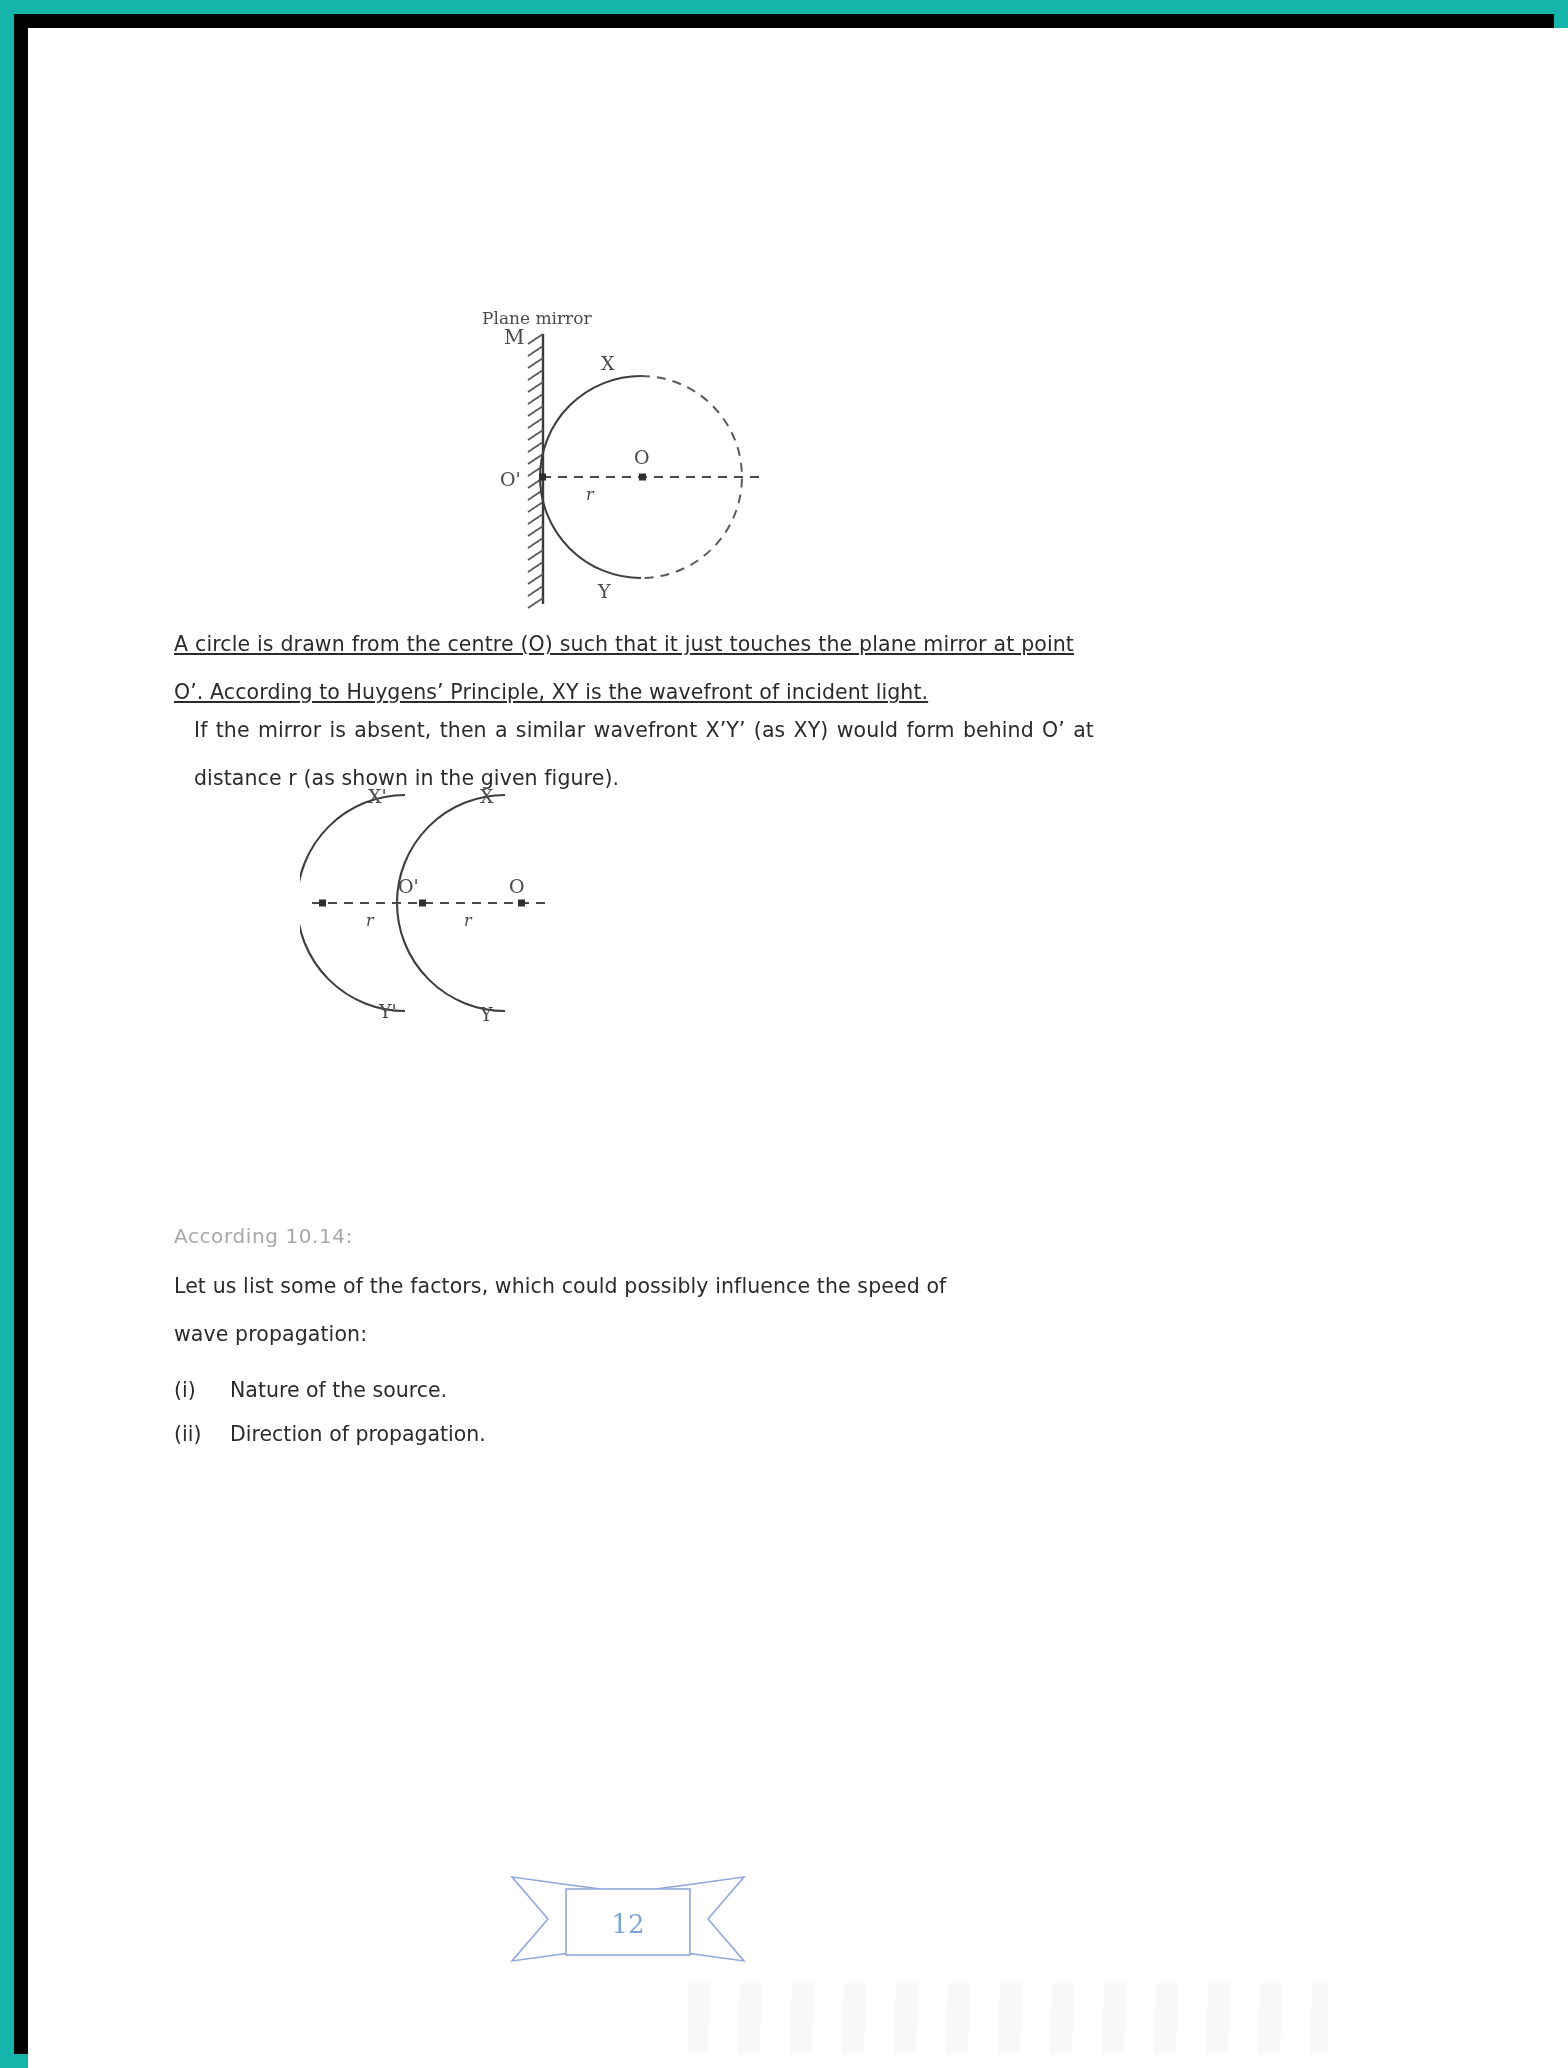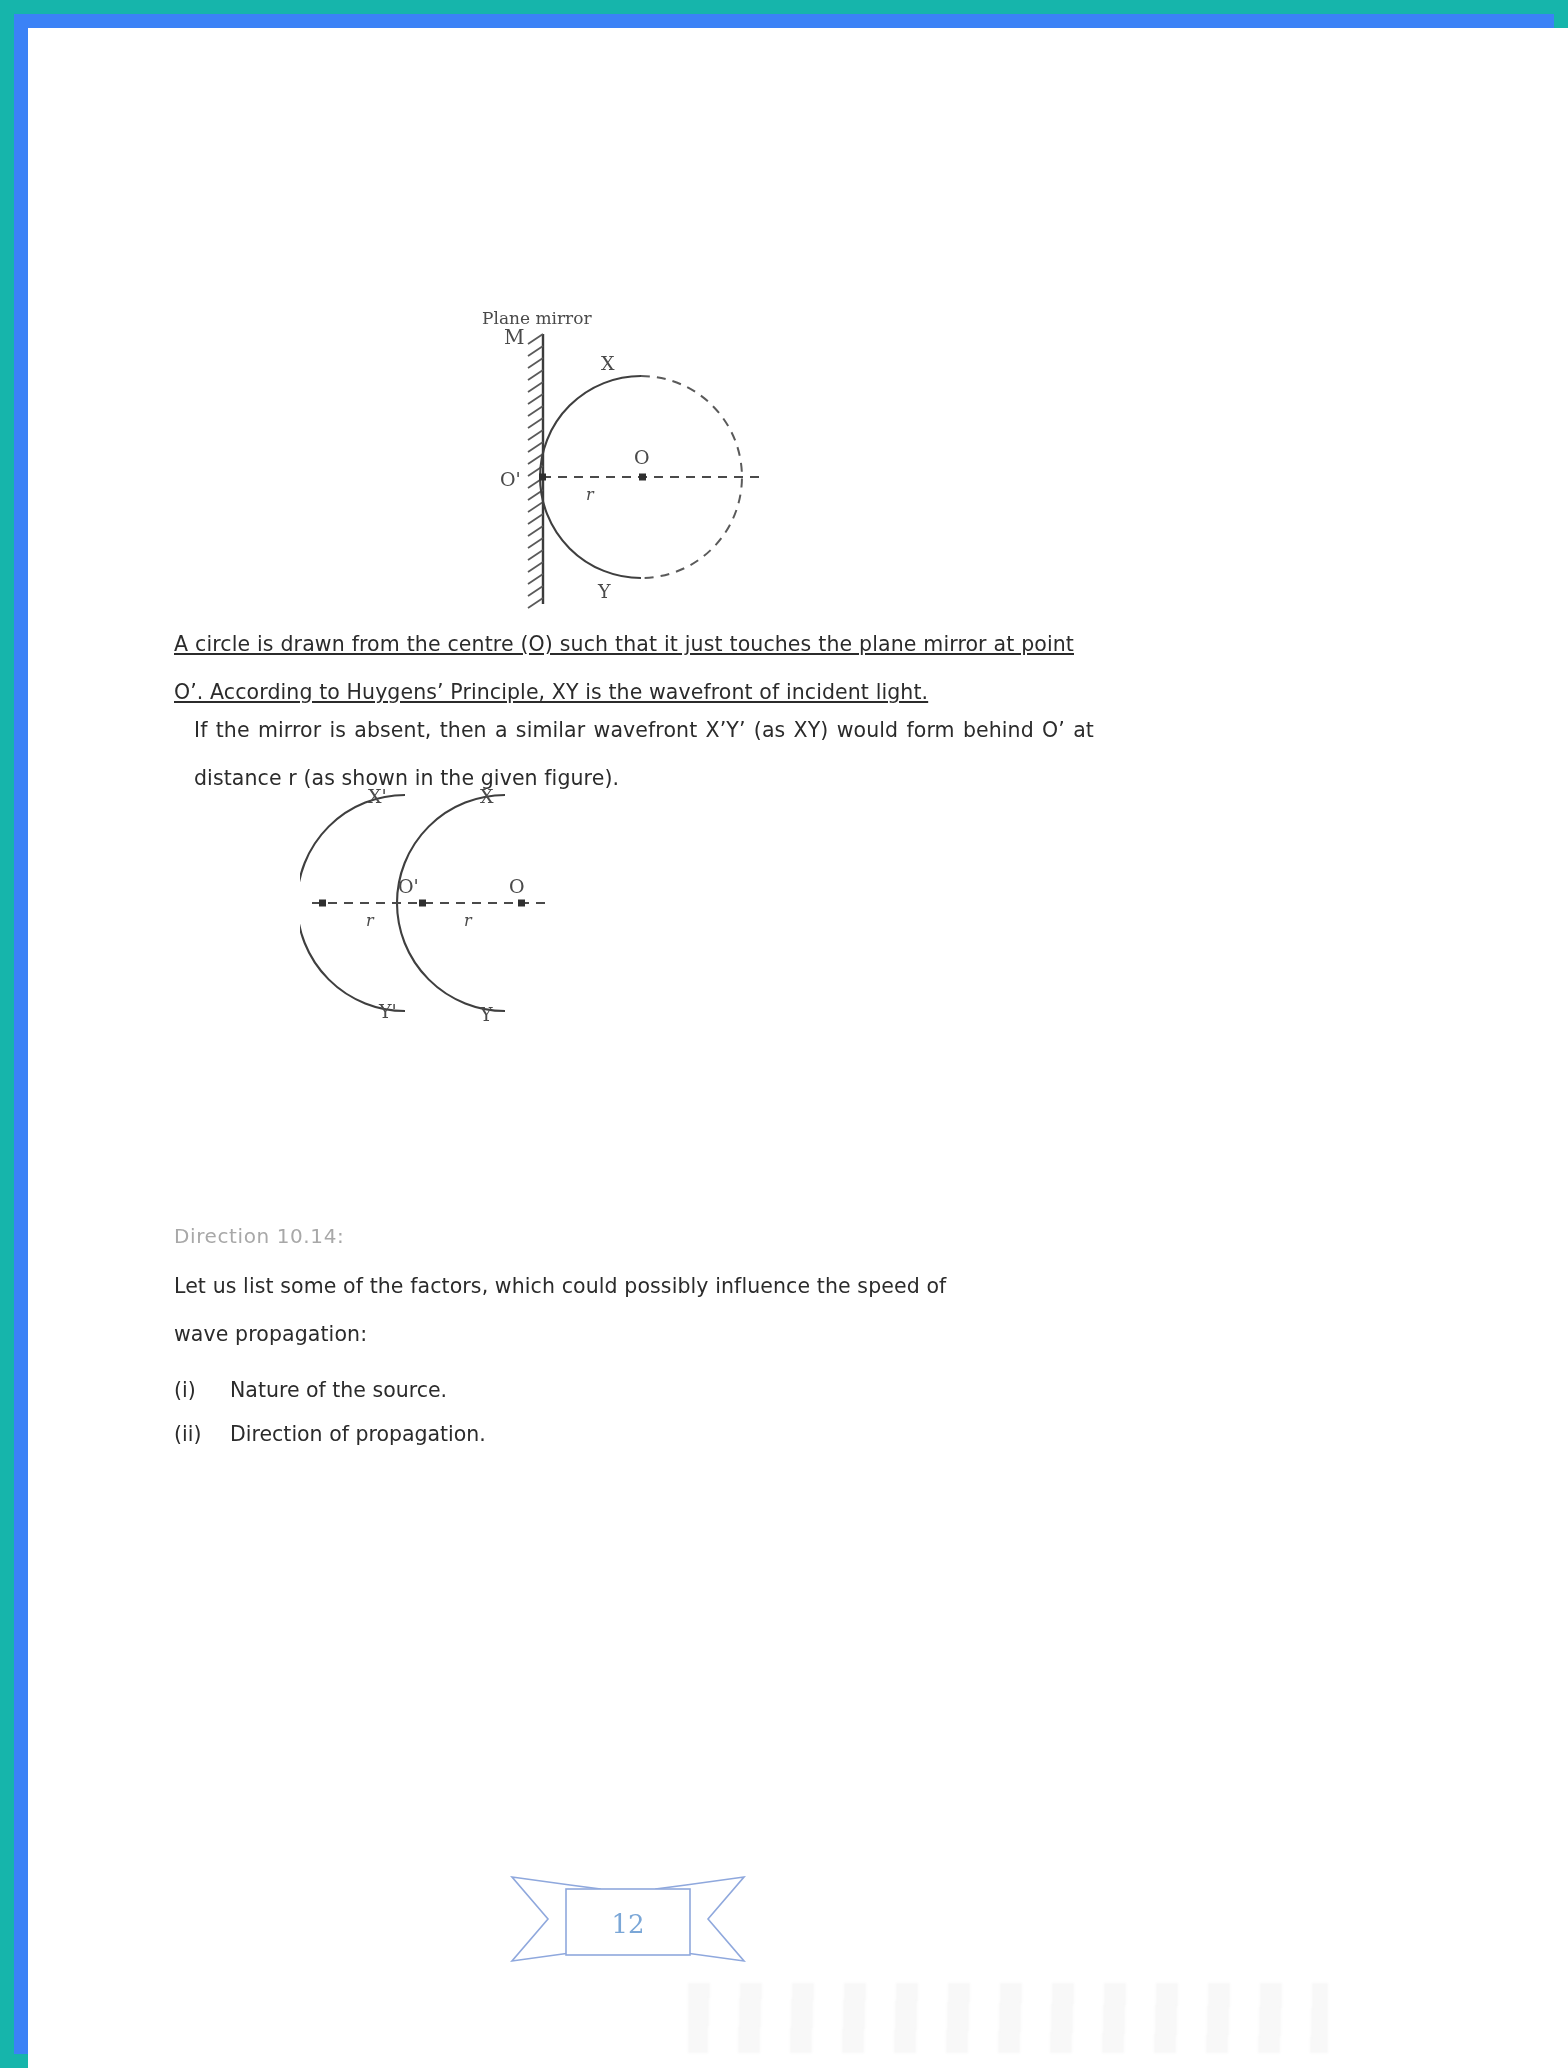--- a/index.html
+++ b/index.html
@@ -14,21 +14,21 @@
     position: relative;
     overflow: hidden;
   }
   .page-frame {
     position: absolute;
     left: 0; top: 0;
     width: 1568px;
     height: 2068px;
     box-sizing: border-box;
     border: 14px solid #16b5ab;
-    background: #3b82f6;
+    background: #000000;
   }
   .page-inner {
     position: absolute;
     left: 14px; top: 14px;
     width: 1540px;
     height: 2040px;
     background: #ffffff;
   }
   .content {
     position: absolute;
@@ -188,21 +188,21 @@
         <text class="lbl" x="66" y="153" font-size="16" font-style="italic">r</text>
         <text class="lbl" x="164" y="153" font-size="16" font-style="italic">r</text>
         <text class="lbl" x="79" y="245" font-size="19">Y'</text>
         <text class="lbl" x="180" y="248" font-size="19">Y</text>
       </svg>
     </div>
 
 
 
     <div style="position:absolute; left:146px; top:1196px; width:900px;">
-      <div class="qhead">Direction 10.14:</div>
+      <div class="qhead">According 10.14:</div>
 
       <p class="para" style="margin:14px 0 0 0; width:815px; text-align:left;">Let us list some of the factors, which could possibly influence the speed of wave propagation:</p>
 
       <div class="list-row" style="margin-top:10px;">
         <span class="list-num">(i)</span>
         <span>Nature of the source.</span>
       </div>
 
       <div class="list-row">
         <span class="list-num">(ii)</span>

